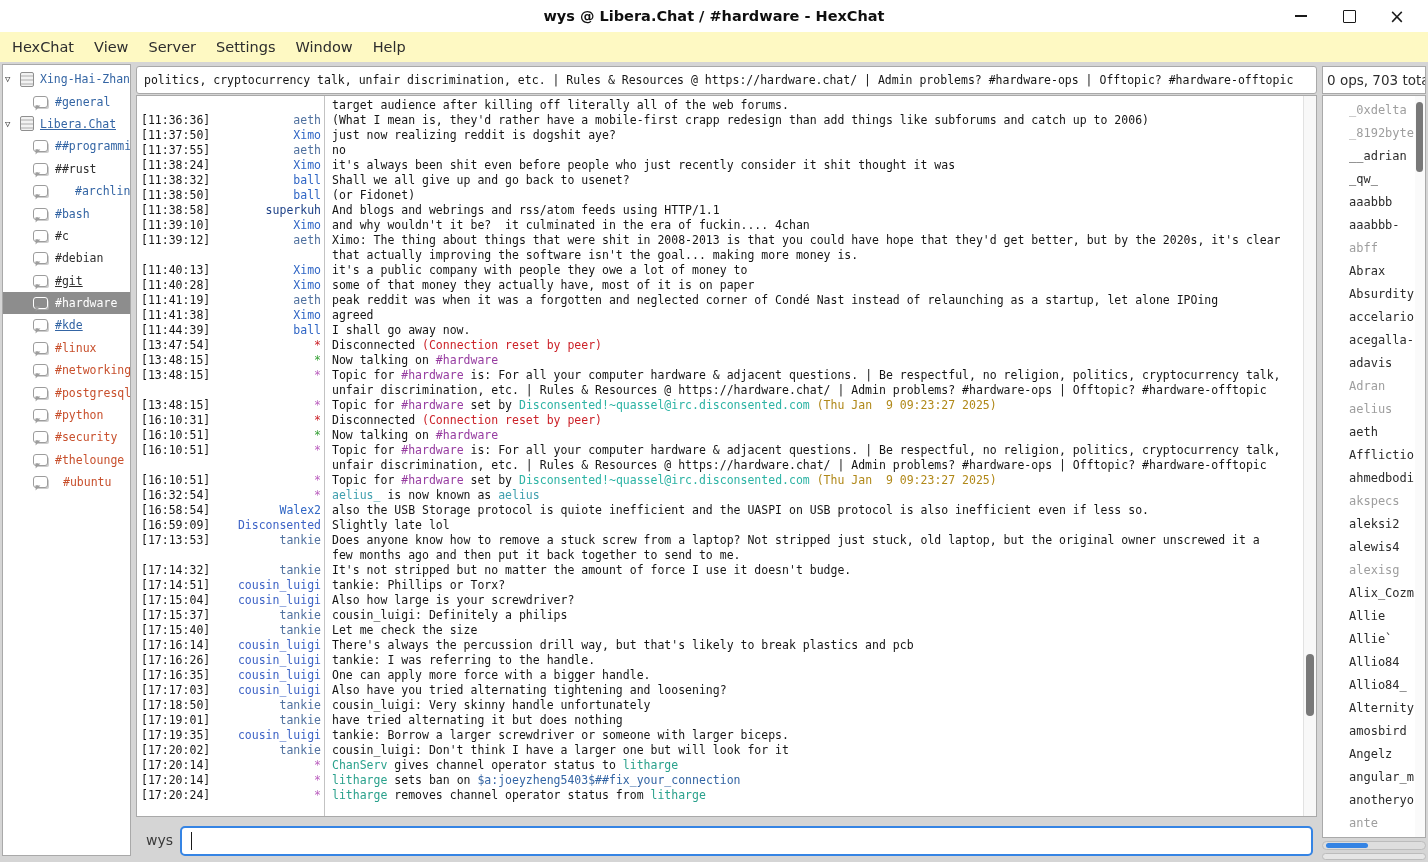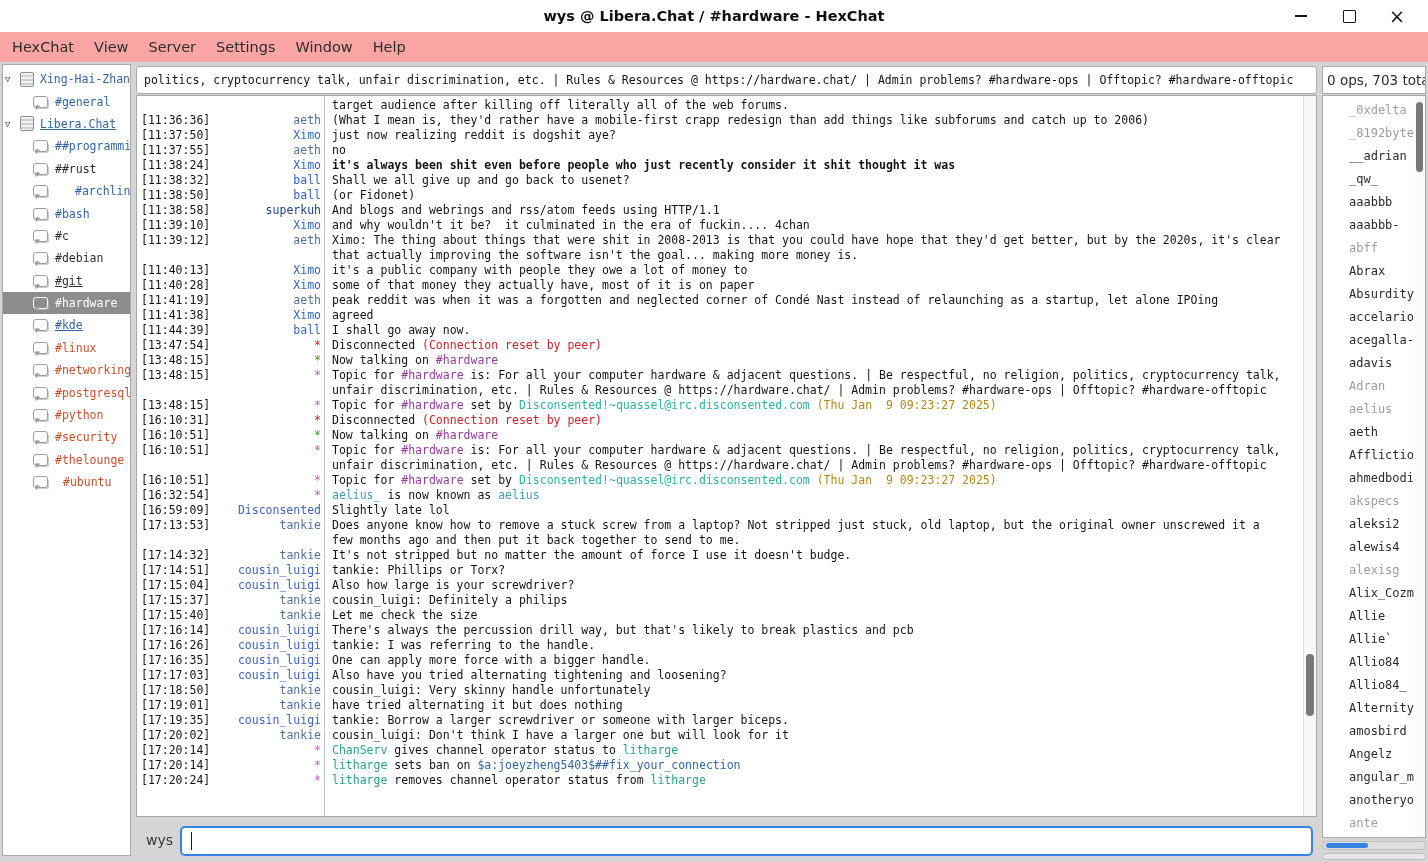--- a/index.html
+++ b/index.html
@@ -11,21 +11,21 @@
   
   .titlebar{position:absolute;left:0;top:0;width:1428px;height:32px;background:#ffffff;
     border-bottom:1px solid #ececec;display:flex;align-items:center;justify-content:center}
   .title{font-weight:bold;font-size:14.5px;color:#0f0f0f}
   .winctl{position:absolute;right:0;top:0;height:32px;display:flex;align-items:center;padding-right:14px}
   .wbtn{width:34px;height:32px;display:flex;align-items:center;justify-content:center;margin-left:14px;color:#1a1a1a}
   .ic-min{width:12px;height:1.4px;background:#1a1a1a}
   .ic-max{width:11px;height:11px;border:1.4px solid #1a1a1a;border-radius:1px}
   .ic-close{font-size:19px;line-height:19px;color:#1a1a1a}
   
-  .menubar{position:absolute;left:0;top:32px;width:1428px;height:30px;background:#fca5a5;
+  .menubar{position:absolute;left:0;top:32px;width:1428px;height:30px;background:#fef9c3;
     display:flex;align-items:center;padding-left:2px;box-sizing:border-box}
   .menu-item{padding:4px 10px;font-size:14.5px;color:#2d2d2d;white-space:nowrap}
   
   .pane{position:absolute;background:#ffffff;border:1px solid #a9a9a9;box-sizing:border-box;overflow:hidden}
   
   #sidebar{left:2px;top:64px;width:129px;height:792px;font-family:"DejaVu Sans Mono",monospace;font-size:11.5px;padding-top:3px}
   .tree-row{height:22.4px;display:flex;align-items:center;white-space:nowrap;overflow:hidden}
   .tree-row.server{padding-left:2px}
   .tree-row.channel{padding-left:30px}
   .tree-row.selected{background:#8d8d8d}
@@ -183,21 +183,21 @@
 <div class="pane" id="topicbar">politics, cryptocurrency talk, unfair discrimination, etc. | Rules &amp; Resources @ https://hardware.chat/ | Admin problems? #hardware-ops | Offtopic? #hardware-offtopic</div>
 
 <div class="pane" id="opsbox">0 ops, 703 total</div>
 
 <div class="pane" id="chat">
   <div id="chatlines">
       <div class="crow"><span class="cts"></span><span class="cnick" style="color: rgb(20, 20, 20);"></span><span class="cmsg"><span style="color: rgb(20, 20, 20);">target audience after killing off literally all of the web forums.</span></span></div>
       <div class="crow"><span class="cts">[11:36:36]</span><span class="cnick" style="color: rgb(80, 113, 159);">aeth</span><span class="cmsg"><span style="color: rgb(20, 20, 20); text-align: center;">(What I mean is, they'd rather have a mobile-first crapp redesign than add things like subforums and catch up to 2006)</span></span></div>
       <div class="crow"><span class="cts">[11:37:50]</span><span class="cnick" style="color: rgb(48, 102, 197);">Ximo</span><span class="cmsg"><span style="color: rgb(20, 20, 20);">just now realizing reddit is dogshit aye?</span></span></div>
       <div class="crow"><span class="cts">[11:37:55]</span><span class="cnick" style="color: rgb(80, 113, 159);">aeth</span><span class="cmsg"><span style="color: rgb(20, 20, 20);">no</span></span></div>
-      <div class="crow"><span class="cts">[11:38:24]</span><span class="cnick" style="color: rgb(48, 102, 197);">Ximo</span><span class="cmsg"><span style="color: rgb(20, 20, 20); font-weight: bold;">it's always been shit even before people who just recently consider it shit thought it was</span></span></div>
+      <div class="crow"><span class="cts">[11:38:24]</span><span class="cnick" style="color: rgb(48, 102, 197);">Ximo</span><span class="cmsg"><span style="color: rgb(20, 20, 20);">it's always been shit even before people who just recently consider it shit thought it was</span></span></div>
       <div class="crow"><span class="cts">[11:38:32]</span><span class="cnick" style="color: rgb(48, 102, 197);">ball</span><span class="cmsg"><span style="color: rgb(20, 20, 20);">Shall we all give up and go back to usenet?</span></span></div>
       <div class="crow"><span class="cts">[11:38:50]</span><span class="cnick" style="color: rgb(48, 102, 197);">ball</span><span class="cmsg"><span style="color: rgb(20, 20, 20);">(or Fidonet)</span></span></div>
       <div class="crow"><span class="cts">[11:38:58]</span><span class="cnick" style="color: rgb(29, 65, 135);">superkuh</span><span class="cmsg"><span style="color: rgb(20, 20, 20);">And blogs and webrings and rss/atom feeds using HTTP/1.1</span></span></div>
       <div class="crow"><span class="cts">[11:39:10]</span><span class="cnick" style="color: rgb(48, 102, 197);">Ximo</span><span class="cmsg"><span style="color: rgb(20, 20, 20);">and why wouldn't it be?  it culminated in the era of fuckin.... 4chan</span></span></div>
       <div class="crow"><span class="cts">[11:39:12]</span><span class="cnick" style="color: rgb(80, 113, 159);">aeth</span><span class="cmsg"><span style="color: rgb(20, 20, 20);">Ximo: The thing about things that were shit in 2008-2013 is that you could have hope that they'd get better, but by the 2020s, it's clear</span></span></div>
       <div class="crow"><span class="cts"></span><span class="cnick" style="color: rgb(20, 20, 20);"></span><span class="cmsg"><span style="color: rgb(20, 20, 20);">that actually improving the software isn't the goal... making more money is.</span></span></div>
       <div class="crow"><span class="cts">[11:40:13]</span><span class="cnick" style="color: rgb(48, 102, 197);">Ximo</span><span class="cmsg"><span style="color: rgb(20, 20, 20);">it's a public company with people they owe a lot of money to</span></span></div>
       <div class="crow"><span class="cts">[11:40:28]</span><span class="cnick" style="color: rgb(48, 102, 197);">Ximo</span><span class="cmsg"><span style="color: rgb(20, 20, 20); margin-top: 46px;">some of that money they actually have, most of it is on paper</span></span></div>
       <div class="crow"><span class="cts">[11:41:19]</span><span class="cnick" style="color: rgb(80, 113, 159);">aeth</span><span class="cmsg"><span style="color: rgb(20, 20, 20);">peak reddit was when it was a forgotten and neglected corner of Condé Nast instead of relaunching as a startup, let alone IPOing</span></span></div>
       <div class="crow"><span class="cts">[11:41:38]</span><span class="cnick" style="color: rgb(48, 102, 197);">Ximo</span><span class="cmsg"><span style="color: rgb(20, 20, 20);">agreed</span></span></div>
@@ -206,20 +206,21 @@
       <div class="crow"><span class="cts">[13:48:15]</span><span class="cnick" style="color: rgb(54, 161, 54);">*</span><span class="cmsg"><span style="color: rgb(20, 20, 20);">Now talking on </span><span style="color: rgb(150, 60, 160);">#hardware</span></span></div>
       <div class="crow"><span class="cts">[13:48:15]</span><span class="cnick" style="color: rgb(187, 95, 191);">*</span><span class="cmsg"><span style="color: rgb(20, 20, 20);">Topic for </span><span style="color: rgb(150, 60, 160);">#hardware</span><span style="color: rgb(20, 20, 20);"> is: For all your computer hardware &amp; adjacent questions. | Be respectful, no religion, politics, cryptocurrency talk,</span></span></div>
       <div class="crow"><span class="cts"></span><span class="cnick" style="color: rgb(20, 20, 20);"></span><span class="cmsg"><span style="color: rgb(20, 20, 20);">unfair discrimination, etc. | Rules &amp; Resources @ https://hardware.chat/ | Admin problems? #hardware-ops | Offtopic? #hardware-offtopic</span></span></div>
       <div class="crow"><span class="cts">[13:48:15]</span><span class="cnick" style="color: rgb(187, 95, 191);">*</span><span class="cmsg"><span style="color: rgb(20, 20, 20);">Topic for </span><span style="color: rgb(150, 60, 160);">#hardware</span><span style="color: rgb(20, 20, 20);"> set by </span><span style="color: rgb(44, 179, 164);">Disconsented!~quassel@irc.disconsented.com</span><span style="color: rgb(20, 20, 20);"> </span><span style="color: rgb(176, 136, 24);">(Thu Jan  9 09:23:27 2025)</span></span></div>
       <div class="crow"><span class="cts">[16:10:31]</span><span class="cnick" style="color: rgb(204, 34, 41);">*</span><span class="cmsg"><span style="color: rgb(20, 20, 20);">Disconnected </span><span style="color: rgb(204, 34, 41);">(Connection reset by peer)</span></span></div>
       <div class="crow"><span class="cts">[16:10:51]</span><span class="cnick" style="color: rgb(54, 161, 54);">*</span><span class="cmsg"><span style="color: rgb(20, 20, 20);">Now talking on </span><span style="color: rgb(150, 60, 160);">#hardware</span></span></div>
       <div class="crow"><span class="cts">[16:10:51]</span><span class="cnick" style="color: rgb(187, 95, 191);">*</span><span class="cmsg"><span style="color: rgb(20, 20, 20);">Topic for </span><span style="color: rgb(150, 60, 160);">#hardware</span><span style="color: rgb(20, 20, 20);"> is: For all your computer hardware &amp; adjacent questions. | Be respectful, no religion, politics, cryptocurrency talk,</span></span></div>
       <div class="crow"><span class="cts"></span><span class="cnick" style="color: rgb(20, 20, 20);"></span><span class="cmsg"><span style="color: rgb(20, 20, 20);">unfair discrimination, etc. | Rules &amp; Resources @ https://hardware.chat/ | Admin problems? #hardware-ops | Offtopic? #hardware-offtopic</span></span></div>
       <div class="crow"><span class="cts">[16:10:51]</span><span class="cnick" style="color: rgb(187, 95, 191);">*</span><span class="cmsg"><span style="color: rgb(20, 20, 20);">Topic for </span><span style="color: rgb(150, 60, 160);">#hardware</span><span style="color: rgb(20, 20, 20);"> set by </span><span style="color: rgb(44, 179, 164);">Disconsented!~quassel@irc.disconsented.com</span><span style="color: rgb(20, 20, 20);"> </span><span style="color: rgb(176, 136, 24);">(Thu Jan  9 09:23:27 2025)</span></span></div>
       <div class="crow"><span class="cts">[16:32:54]</span><span class="cnick" style="color: rgb(187, 95, 191);">*</span><span class="cmsg"><span style="color: rgb(63, 159, 174);">aelius_</span><span style="color: rgb(20, 20, 20);"> is now known as </span><span style="color: rgb(63, 159, 174);">aelius</span></span></div>
+      <div class="crow"><span class="cts">[16:58:54]</span><span class="cnick" style="color: rgb(48, 102, 197);">Walex2</span><span class="cmsg"><span style="color: rgb(20, 20, 20);">also the USB Storage protocol is quiote inefficient and the UASPI on USB protocol is also inefficient even if less so.</span></span></div>
       <div class="crow"><span class="cts">[16:59:09]</span><span class="cnick" style="color: rgb(61, 99, 198);">Disconsented</span><span class="cmsg"><span style="color: rgb(20, 20, 20);">Slightly late lol</span></span></div>
       <div class="crow"><span class="cts">[17:13:53]</span><span class="cnick" style="color: rgb(80, 113, 159);">tankie</span><span class="cmsg"><span style="color: rgb(20, 20, 20);">Does anyone know how to remove a stuck screw from a laptop? Not stripped just stuck, old laptop, but the original owner unscrewed it a</span></span></div>
       <div class="crow"><span class="cts"></span><span class="cnick" style="color: rgb(20, 20, 20);"></span><span class="cmsg"><span style="color: rgb(20, 20, 20);">few months ago and then put it back together to send to me.</span></span></div>
       <div class="crow"><span class="cts">[17:14:32]</span><span class="cnick" style="color: rgb(80, 113, 159);">tankie</span><span class="cmsg"><span style="color: rgb(20, 20, 20);">It's not stripped but no matter the amount of force I use it doesn't budge.</span></span></div>
       <div class="crow"><span class="cts">[17:14:51]</span><span class="cnick" style="color: rgb(61, 99, 198);">cousin_luigi</span><span class="cmsg"><span style="color: rgb(20, 20, 20);">tankie: Phillips or Torx?</span></span></div>
       <div class="crow"><span class="cts">[17:15:04]</span><span class="cnick" style="color: rgb(61, 99, 198);">cousin_luigi</span><span class="cmsg"><span style="color: rgb(20, 20, 20);">Also how large is your screwdriver?</span></span></div>
       <div class="crow"><span class="cts">[17:15:37]</span><span class="cnick" style="color: rgb(80, 113, 159);">tankie</span><span class="cmsg"><span style="color: rgb(20, 20, 20);">cousin_luigi: Definitely a philips</span></span></div>
       <div class="crow"><span class="cts">[17:15:40]</span><span class="cnick" style="color: rgb(80, 113, 159);">tankie</span><span class="cmsg"><span style="color: rgb(20, 20, 20);">Let me check the size</span></span></div>
       <div class="crow"><span class="cts">[17:16:14]</span><span class="cnick" style="color: rgb(61, 99, 198);">cousin_luigi</span><span class="cmsg"><span style="color: rgb(20, 20, 20);">There's always the percussion drill way, but that's likely to break plastics and pcb</span></span></div>
       <div class="crow"><span class="cts">[17:16:26]</span><span class="cnick" style="color: rgb(61, 99, 198);">cousin_luigi</span><span class="cmsg"><span style="color: rgb(20, 20, 20);">tankie: I was referring to the handle.</span></span></div>

